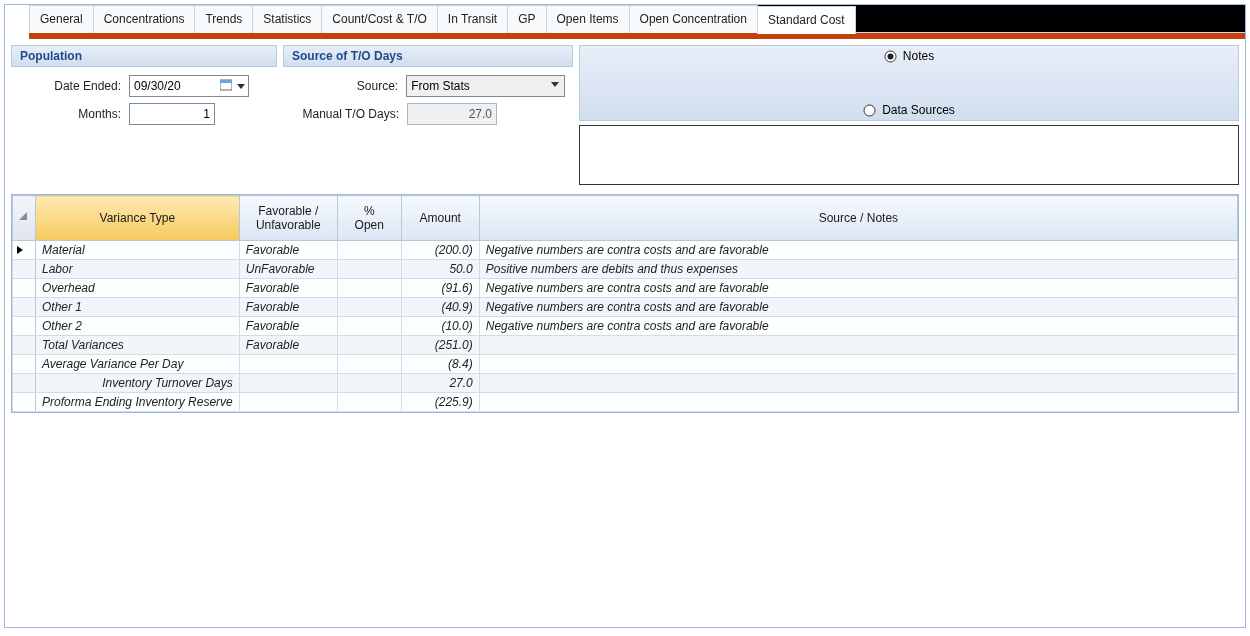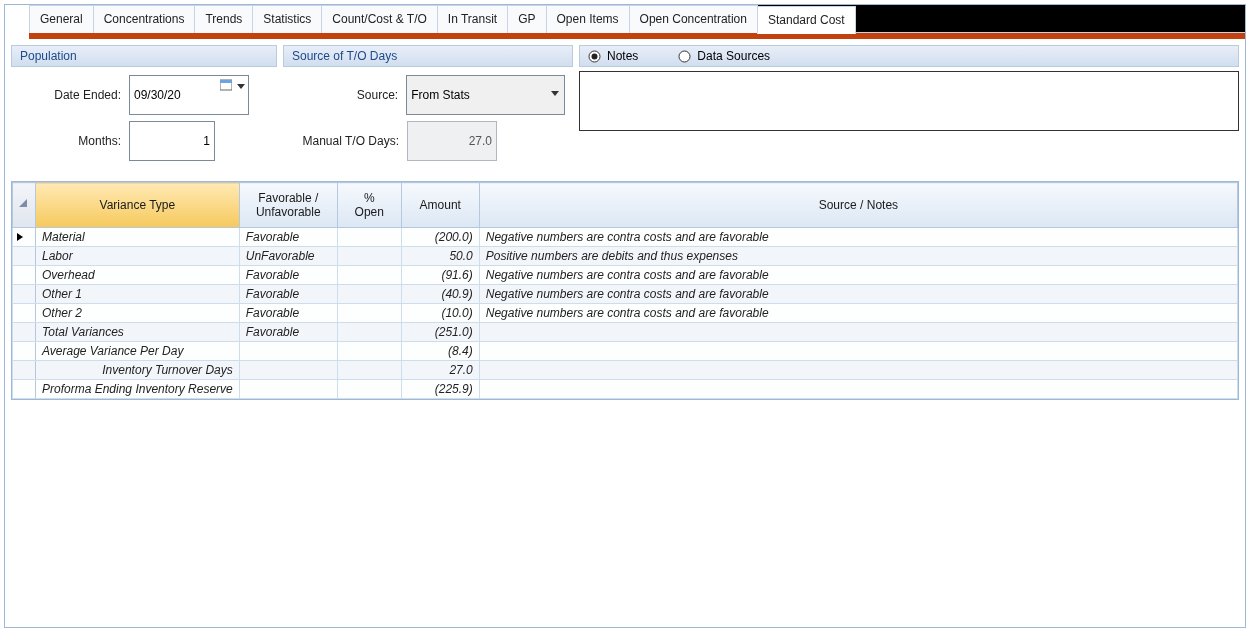--- a/index.html
+++ b/index.html
@@ -8,35 +8,35 @@
 
 
 .tabs { display: flex; border-bottom: 6px solid #c2410c; background: #000000; margin-left: 24px; }
 .tab { padding: 6px 10px; border: 1px solid #c6d4e6; border-bottom: none; border-right-color:#c6d4e6; margin-right:-1px; background: #f8fafc; color: #222; cursor: pointer; white-space: nowrap; }
 .tab.active { background: #fff; border-bottom: 1px solid #fff; position: relative; top: 1px; font-weight: 400; }
 .tabspacer { flex: 1; border-bottom: 1px solid #c6d4e6; }
 
 
 .filters { display:flex; padding: 6px; gap:6px; }
 .panel { }
-.panel-header { background: linear-gradient(#e8eef8,#d1deef); border:1px solid #b8cce0; padding:3px 8px; color:#1d4a8a; font-weight:400; }
+.panel-header { background: linear-gradient(#e8eef8,#d1deef); border:1px solid #b8cce0; padding:3px 8px; color:#1d4a8a; font-weight:700; }
 .panel-body { padding:8px; }
 .population { width: 266px; }
 .source-to { width: 290px; }
 .notes-panel { flex:1; }
 .field-row { display:flex; align-items:center; margin-bottom:6px; }
 .field-label { width: 110px; text-align:right; padding-right:8px; color:#222; }
-.date-input, .num-input, .select-input, .ro-input { border:1px solid #7a8a99; height:40px; padding:2px 4px; background:#fff; }
+.date-input, .num-input, .select-input, .ro-input { border:1px solid #7a8a99; height:22px; padding:2px 4px; background:#fff; }
 .date-input { width:120px; display:flex; align-items:center; position:relative; }
 .date-input .cal { position:absolute; right:16px; top:3px; }
 .date-input .chev { position:absolute; right:2px; top:5px; }
 .num-input { width:86px; text-align:right; }
 .select-input { width:160px; display:flex; align-items:center; justify-content:space-between; background:#f0f0f0;gap:20px; }
 .ro-input { width:90px; text-align:right; background:#eef0f2; color:#555; border-color:#b0b7be; }
-.notes-header { display:flex; align-items:center; gap:40px; padding:3px 8px; background: linear-gradient(#e8eef8,#d1deef); border:1px solid #b8cce0; }
+.notes-header { display:flex; align-items:center; gap:40px; padding:3px 8px; background: linear-gradient(#e8eef8,#d1deef); border:1px solid #b8cce0;flex-direction:column; }
 .radio { display:inline-flex; align-items:center; gap:4px; position:relative; }
 .radio svg { margin-right:2px; }
 .notes-textarea { width:100%; height:60px; border:1px solid #333; margin-top:4px; resize:none; background:#fff; padding:4px; overflow-y:scroll; }
 
 
 .grid-wrap { margin:0 6px; border:1px solid #9fb8d8; }
 table.grid { width:100%; border-collapse: collapse; }
 table.grid th { background: linear-gradient(#f6f9fd,#dbe7f4); border:1px solid #b6c8de; padding:8px 6px; font-weight:400; color:#1a1a1a; text-align:center; }
 table.grid th.sel { width:16px; background:linear-gradient(#f3f5f8,#dfe6ee); }
 table.grid th.sort { background: linear-gradient(#ffe9b3,#f6c95d); }

